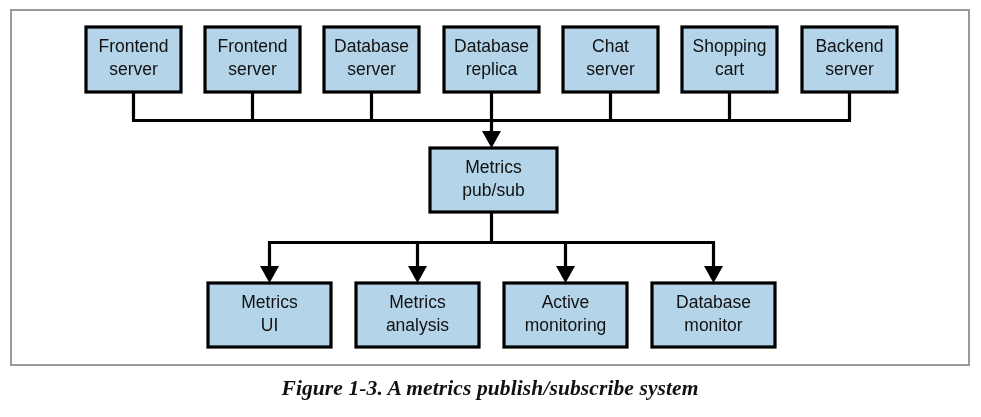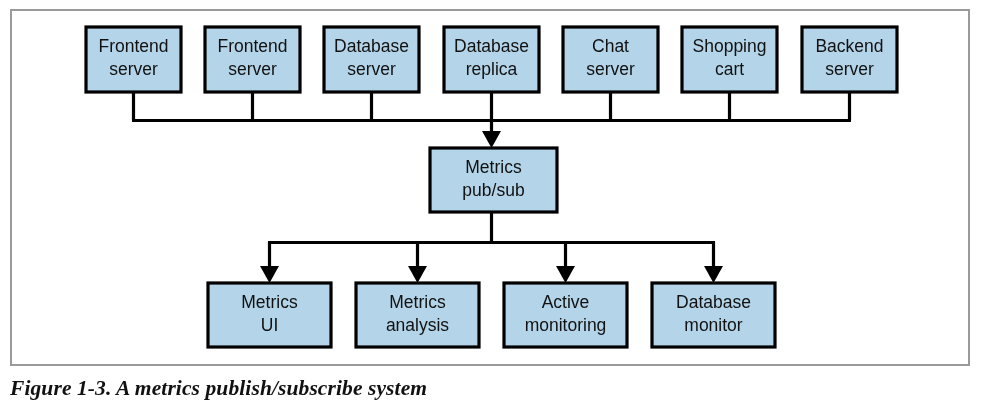--- a/index.html
+++ b/index.html
@@ -63,20 +63,21 @@
     left: 10px;
     top: 376px;
     width: 960px;
     font-family: "Liberation Serif", serif;
     font-style: italic;
     font-weight: bold;
     font-size: 21.5px;
     color: #111111;
     letter-spacing: 0.1px;
     white-space: nowrap;
+    text-align: center;
   }
 </style>
 </head>
 <body>
 
 <div id="figure-root">
 
   <div class="figure-frame"></div>
 
   <svg id="diagram-svg" viewBox="0 0 981 370">

